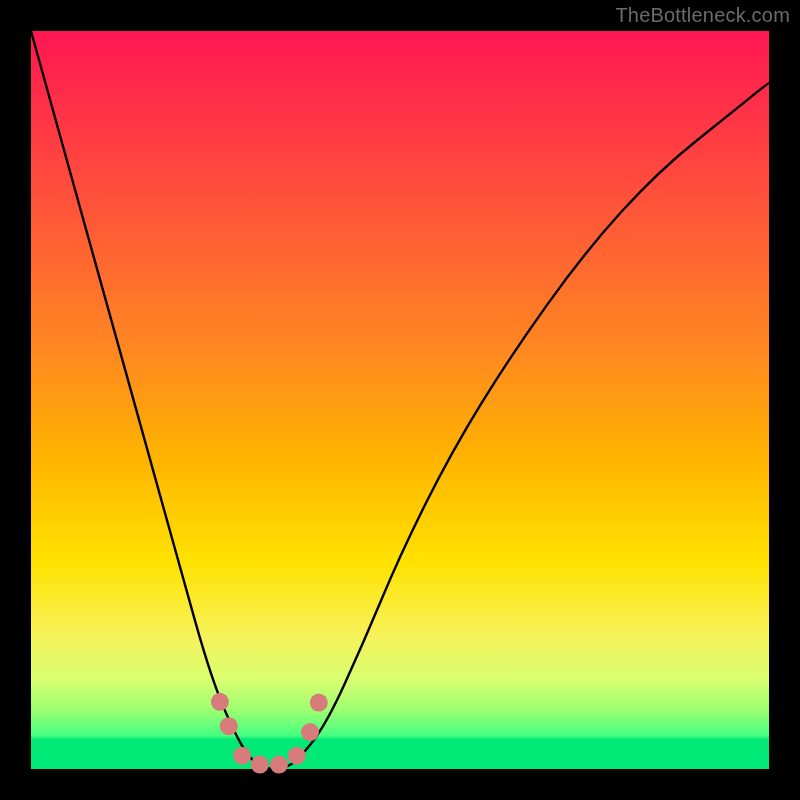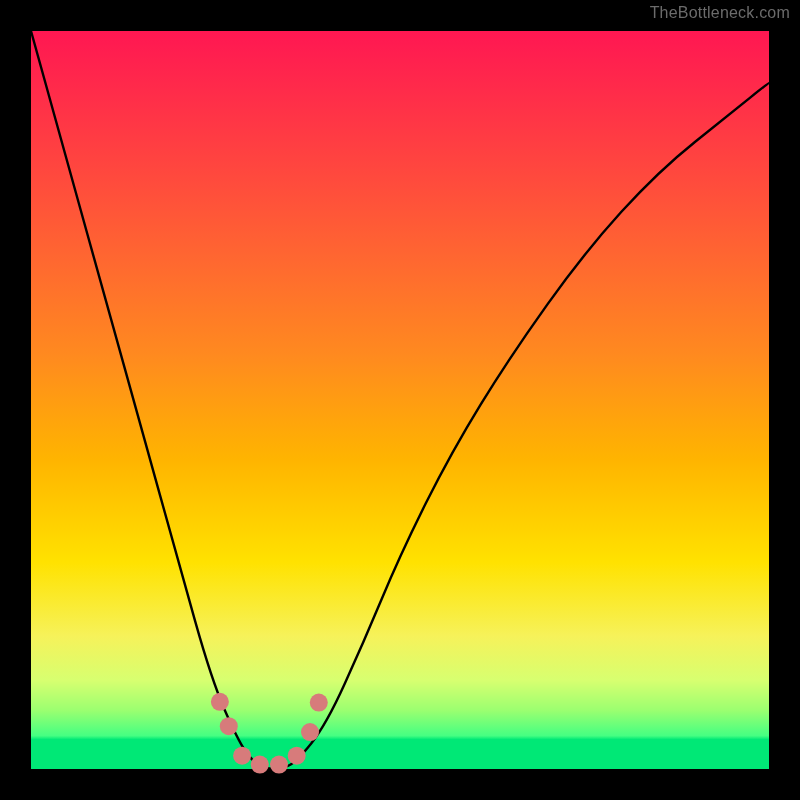--- a/index.html
+++ b/index.html
@@ -38,21 +38,21 @@
       #45ff82 95.5%,
       #00e876 96%,
       #00e876 100%
     );
   }
   .watermark {
     position: absolute;
     top: 4px;
     right: 10px;
     color: #6b6b6b;
-    font-size: 16px;
+    font-size: 20px;
     letter-spacing: 0.2px;
     font-weight: 500;
   }
   svg.curve {
     position: absolute;
     left: 0;
     top: 0;
     width: 738px;
     height: 738px;
     overflow: visible;

